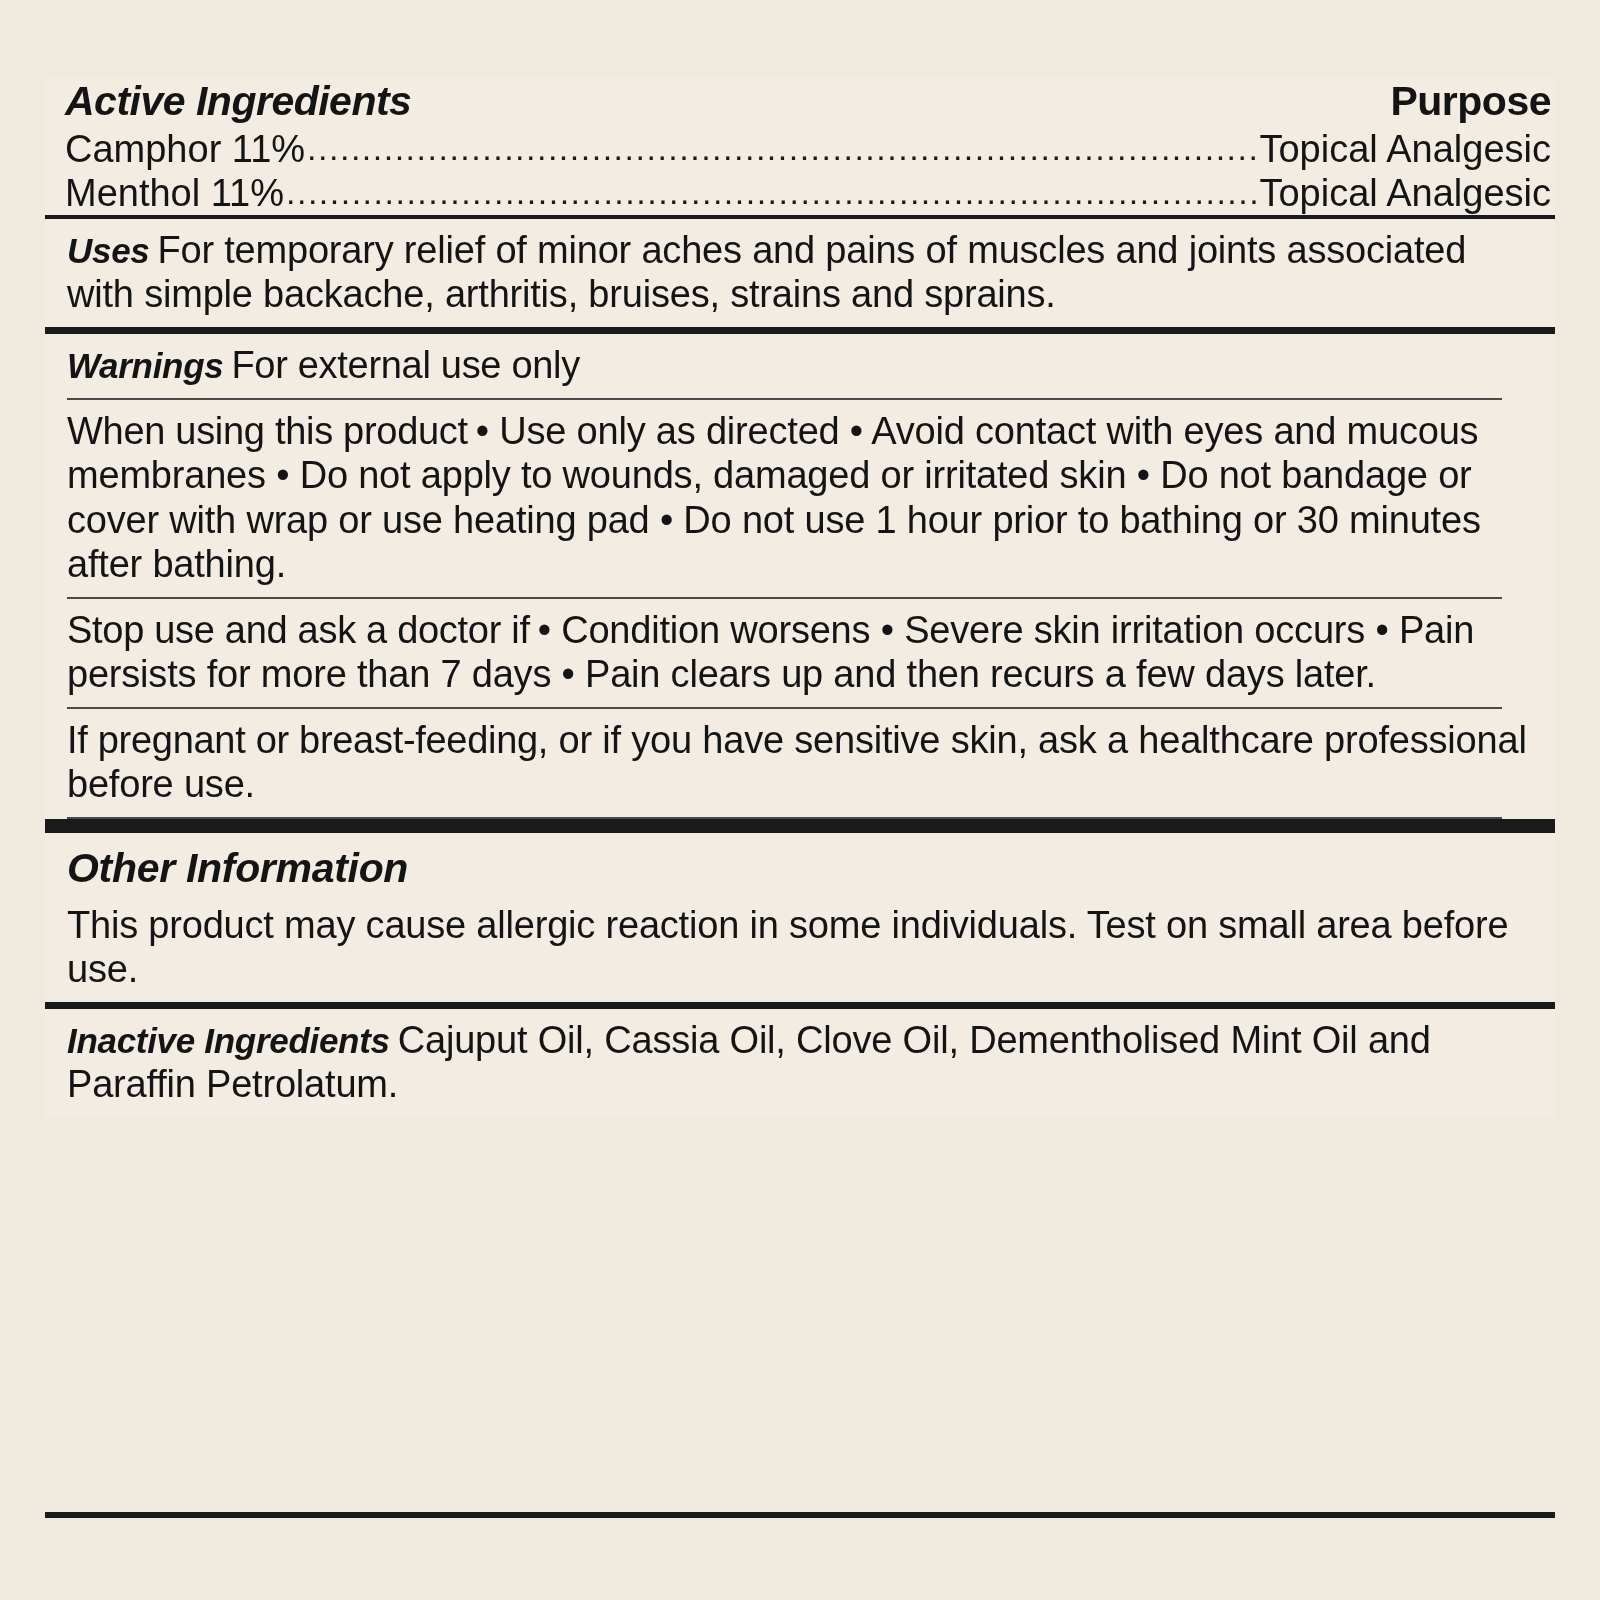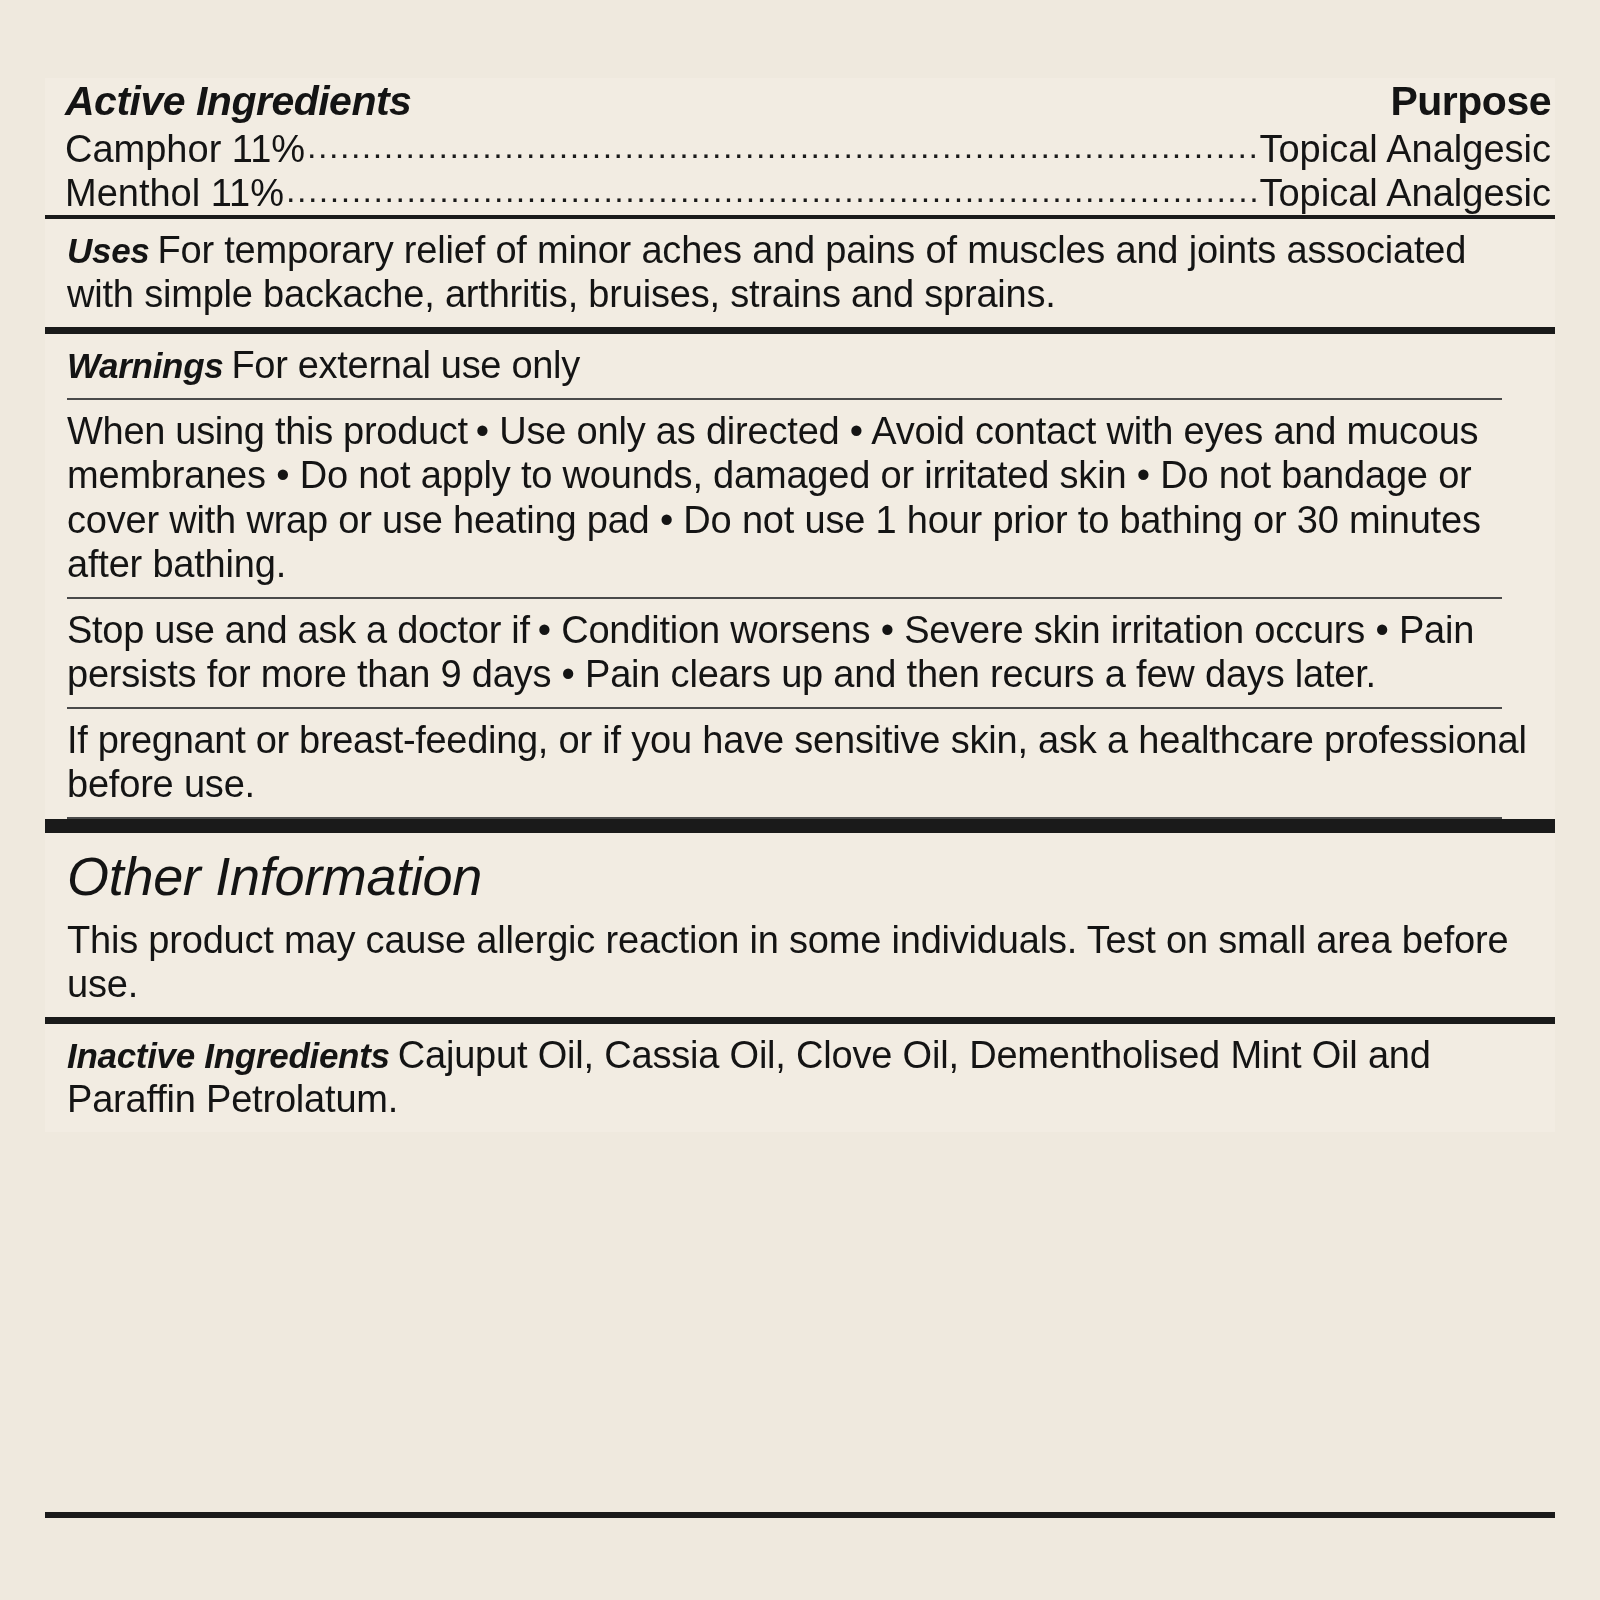--- a/index.html
+++ b/index.html
@@ -51,21 +51,21 @@
     letter-spacing: -0.5px;
     padding: 0 4px 2px 20px;
     gap: 32px;
   }
   .ai-head .purpose {
     font-style: normal;
   }
 
   .ai-row {
     display: flex;
-    align-items: flex-start;
+    align-items: center;
     font-size: 38px;
     padding: 0 4px 0 20px;
     line-height: 1.16;
     white-space: nowrap;
   }
   .ai-row .name { flex: 0 0 auto; }
   .ai-row .dots {
     flex: 1 1 auto;
     overflow: hidden;
     white-space: nowrap;
@@ -91,22 +91,22 @@
     font-weight: normal;
     letter-spacing: -0.3px;
   }
   .blk {
     padding: 9px 22px 11px 22px;
   }
   .sp-after-lead { margin-right: 8px; }
 
   .other-head {
     font-style: italic;
-    font-weight: normal;
-    font-size: 54px;
+    font-weight: bold;
+    font-size: 41px;
     padding: 12px 22px 2px 22px;
     letter-spacing: -0.3px;
   }
 
   .bottomline {
     position: absolute;
     left: 45px;
     width: 1510px;
     height: 6px;
     background: #1a1a1a;
@@ -150,21 +150,21 @@
 
   <div class="rule-hair"></div>
 
   <div class="blk body-text">
     <span class="lead-bold sp-after-lead">When using this product</span><span>• Use only as directed  • Avoid contact with eyes and mucous membranes  • Do not apply to wounds, damaged or irritated skin • Do not bandage or cover with wrap or use heating pad  • Do not use 1 hour prior to bathing or 30 minutes after bathing.</span>
   </div>
 
   <div class="rule-hair"></div>
 
   <div class="blk body-text">
-    <span class="lead-bold sp-after-lead">Stop use and ask a doctor if</span><span>• Condition worsens  • Severe skin irritation occurs  • Pain persists for more than 9 days  • Pain clears up and then recurs a few days later.</span>
+    <span class="lead-bold sp-after-lead">Stop use and ask a doctor if</span><span>• Condition worsens  • Severe skin irritation occurs  • Pain persists for more than 7 days  • Pain clears up and then recurs a few days later.</span>
   </div>
 
   <div class="rule-hair"></div>
 
   <div class="blk body-text">
     <span class="lead-bold">If pregnant or breast-feeding</span><span>, or if you have sensitive skin, ask a healthcare professional before use.</span>
   </div>
 
   <div class="rule-hair"></div>
 

